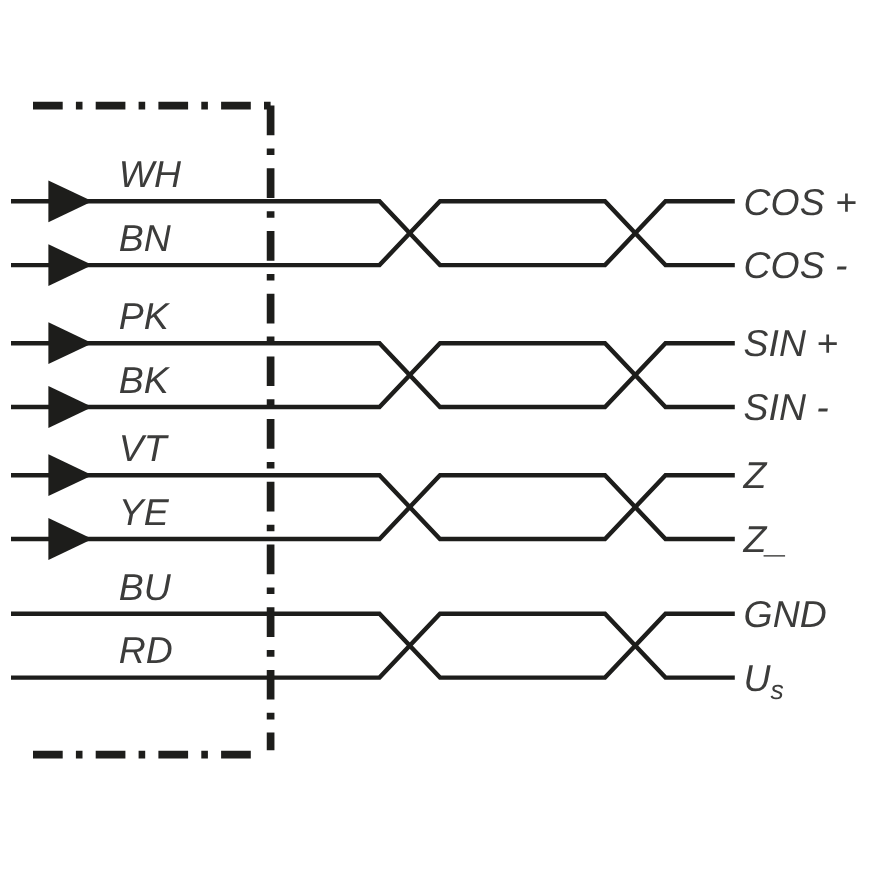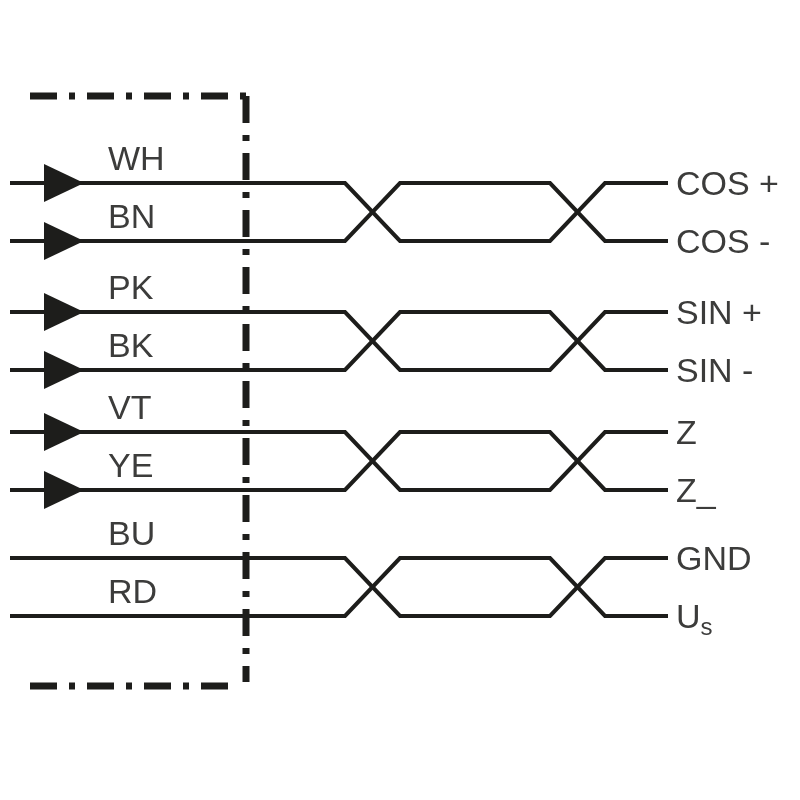--- a/index.html
+++ b/index.html
@@ -5,21 +5,21 @@
   :root{
     --line:#1d1d1b;
     --text:#3c3c3b;
     --bg:#ffffff;
   }
   html,body{margin:0;padding:0;}
   body{
     width:800px;height:800px;background:var(--bg);
     font-family:"Liberation Sans",sans-serif;
   }
-  .stage{position:relative;width:724px;height:800px;}
+  .stage{position:relative;width:724px;height:800px;font-style:italic;}
   svg{display:block;}
   .wire{fill:none;stroke:var(--line);stroke-width:4;}
   .dashdot{
     fill:none;stroke:var(--line);stroke-width:7;
     stroke-dasharray:27 12 6 12;stroke-linecap:butt;
   }
   .arrow{fill:var(--line);stroke:none;}
   text{
     font-family:"Liberation Sans",sans-serif;
     font-size:34px;fill:var(--text);

